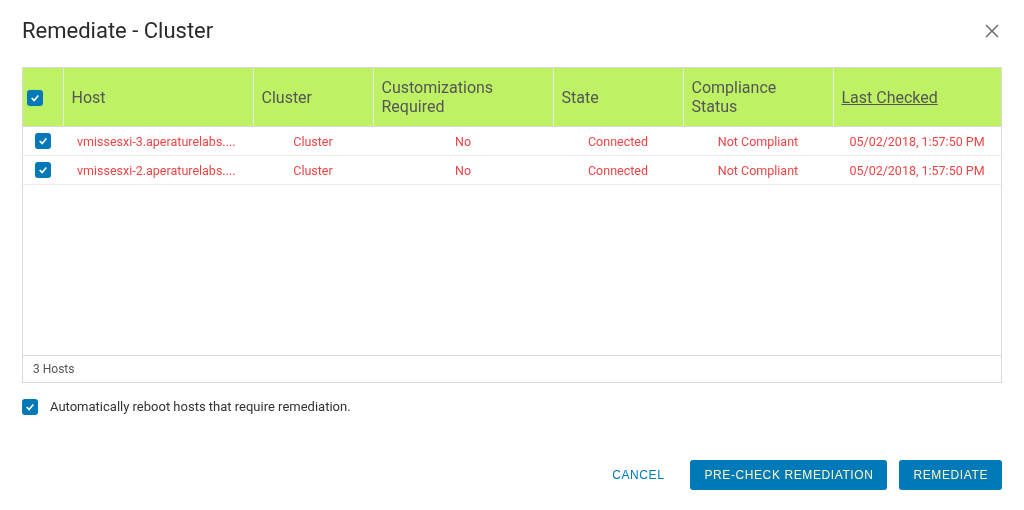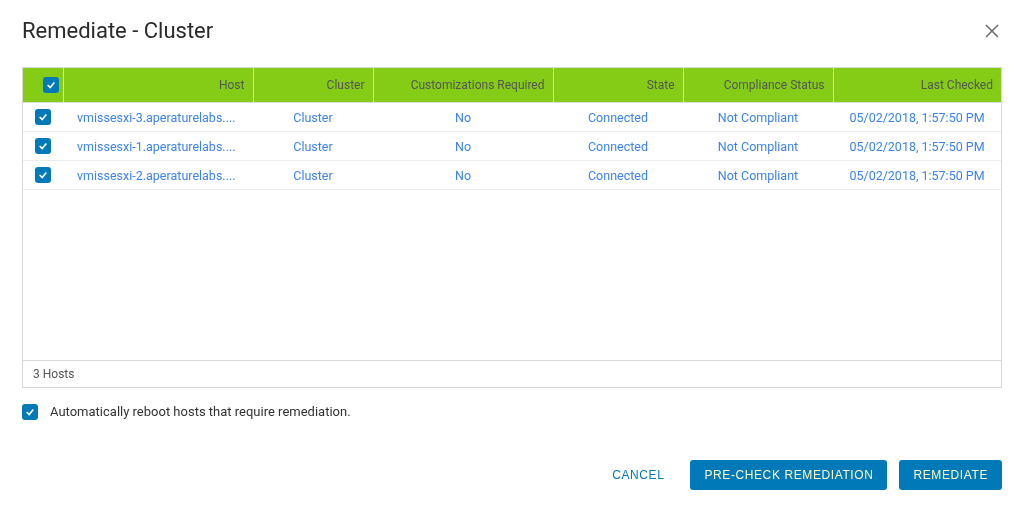--- a/index.html
+++ b/index.html
@@ -37,36 +37,36 @@
 
   .table-wrap {
     border: 1px solid #d9d9d9;
   }
   table {
     width: 100%;
     border-collapse: collapse;
     table-layout: fixed;
   }
   thead th {
-    background: #84cc16;
+    background: #bef264;
     font-weight: 400;
     color: #565656;
     padding: 10px 8px;
     border-bottom: 1px solid #d9d9d9;
     border-right: 1px solid #e8e8e8;
-    text-align: right;
-    font-size: 12px;
-  }
-  thead th:last-child { border-right: none; }
+    text-align: left;
+    font-size: 16px;
+  }
+  thead th:last-child { border-right: none; text-decoration: underline; }
   thead th.chk-col { width: 38px; padding: 6px 4px; }
   tbody td {
     padding: 6px 8px;
     border-bottom: 1px solid #ececec;
     text-align: center;
-    color: #3b82f6;
+    color: #ef4444;
     font-size: 12.5px;
     white-space: nowrap;
     overflow: hidden;
     text-overflow: ellipsis;
   }
   tbody td.chk-cell { width: 38px; text-align: center; }
   tbody td.host-cell { text-align: left; padding-left: 14px; }
   .filler-row td {
     height: 170px;
     border-bottom: none;
@@ -199,35 +199,20 @@
           <td>05/02/2018, 1:57:50 PM</td>
         </tr>
         <tr>
           <td class="chk-cell">
             <span class="vcheck">
               <svg viewBox="0 0 12 12">
                   <polyline points="2,6 5,9 10,3" fill="none" stroke="#fff" stroke-width="2"></polyline>
                 </svg>
             </span>
           </td>
-          <td class="host-cell">vmissesxi-1.aperaturelabs....</td>
-          <td>Cluster</td>
-          <td>No</td>
-          <td>Connected</td>
-          <td>Not Compliant</td>
-          <td>05/02/2018, 1:57:50 PM</td>
-        </tr>
-        <tr>
-          <td class="chk-cell">
-            <span class="vcheck">
-              <svg viewBox="0 0 12 12">
-                  <polyline points="2,6 5,9 10,3" fill="none" stroke="#fff" stroke-width="2"></polyline>
-                </svg>
-            </span>
-          </td>
           <td class="host-cell">vmissesxi-2.aperaturelabs....</td>
           <td>Cluster</td>
           <td>No</td>
           <td>Connected</td>
           <td>Not Compliant</td>
           <td>05/02/2018, 1:57:50 PM</td>
         </tr>
         <tr class="filler-row">
             <td colspan="7"></td>
           </tr>

